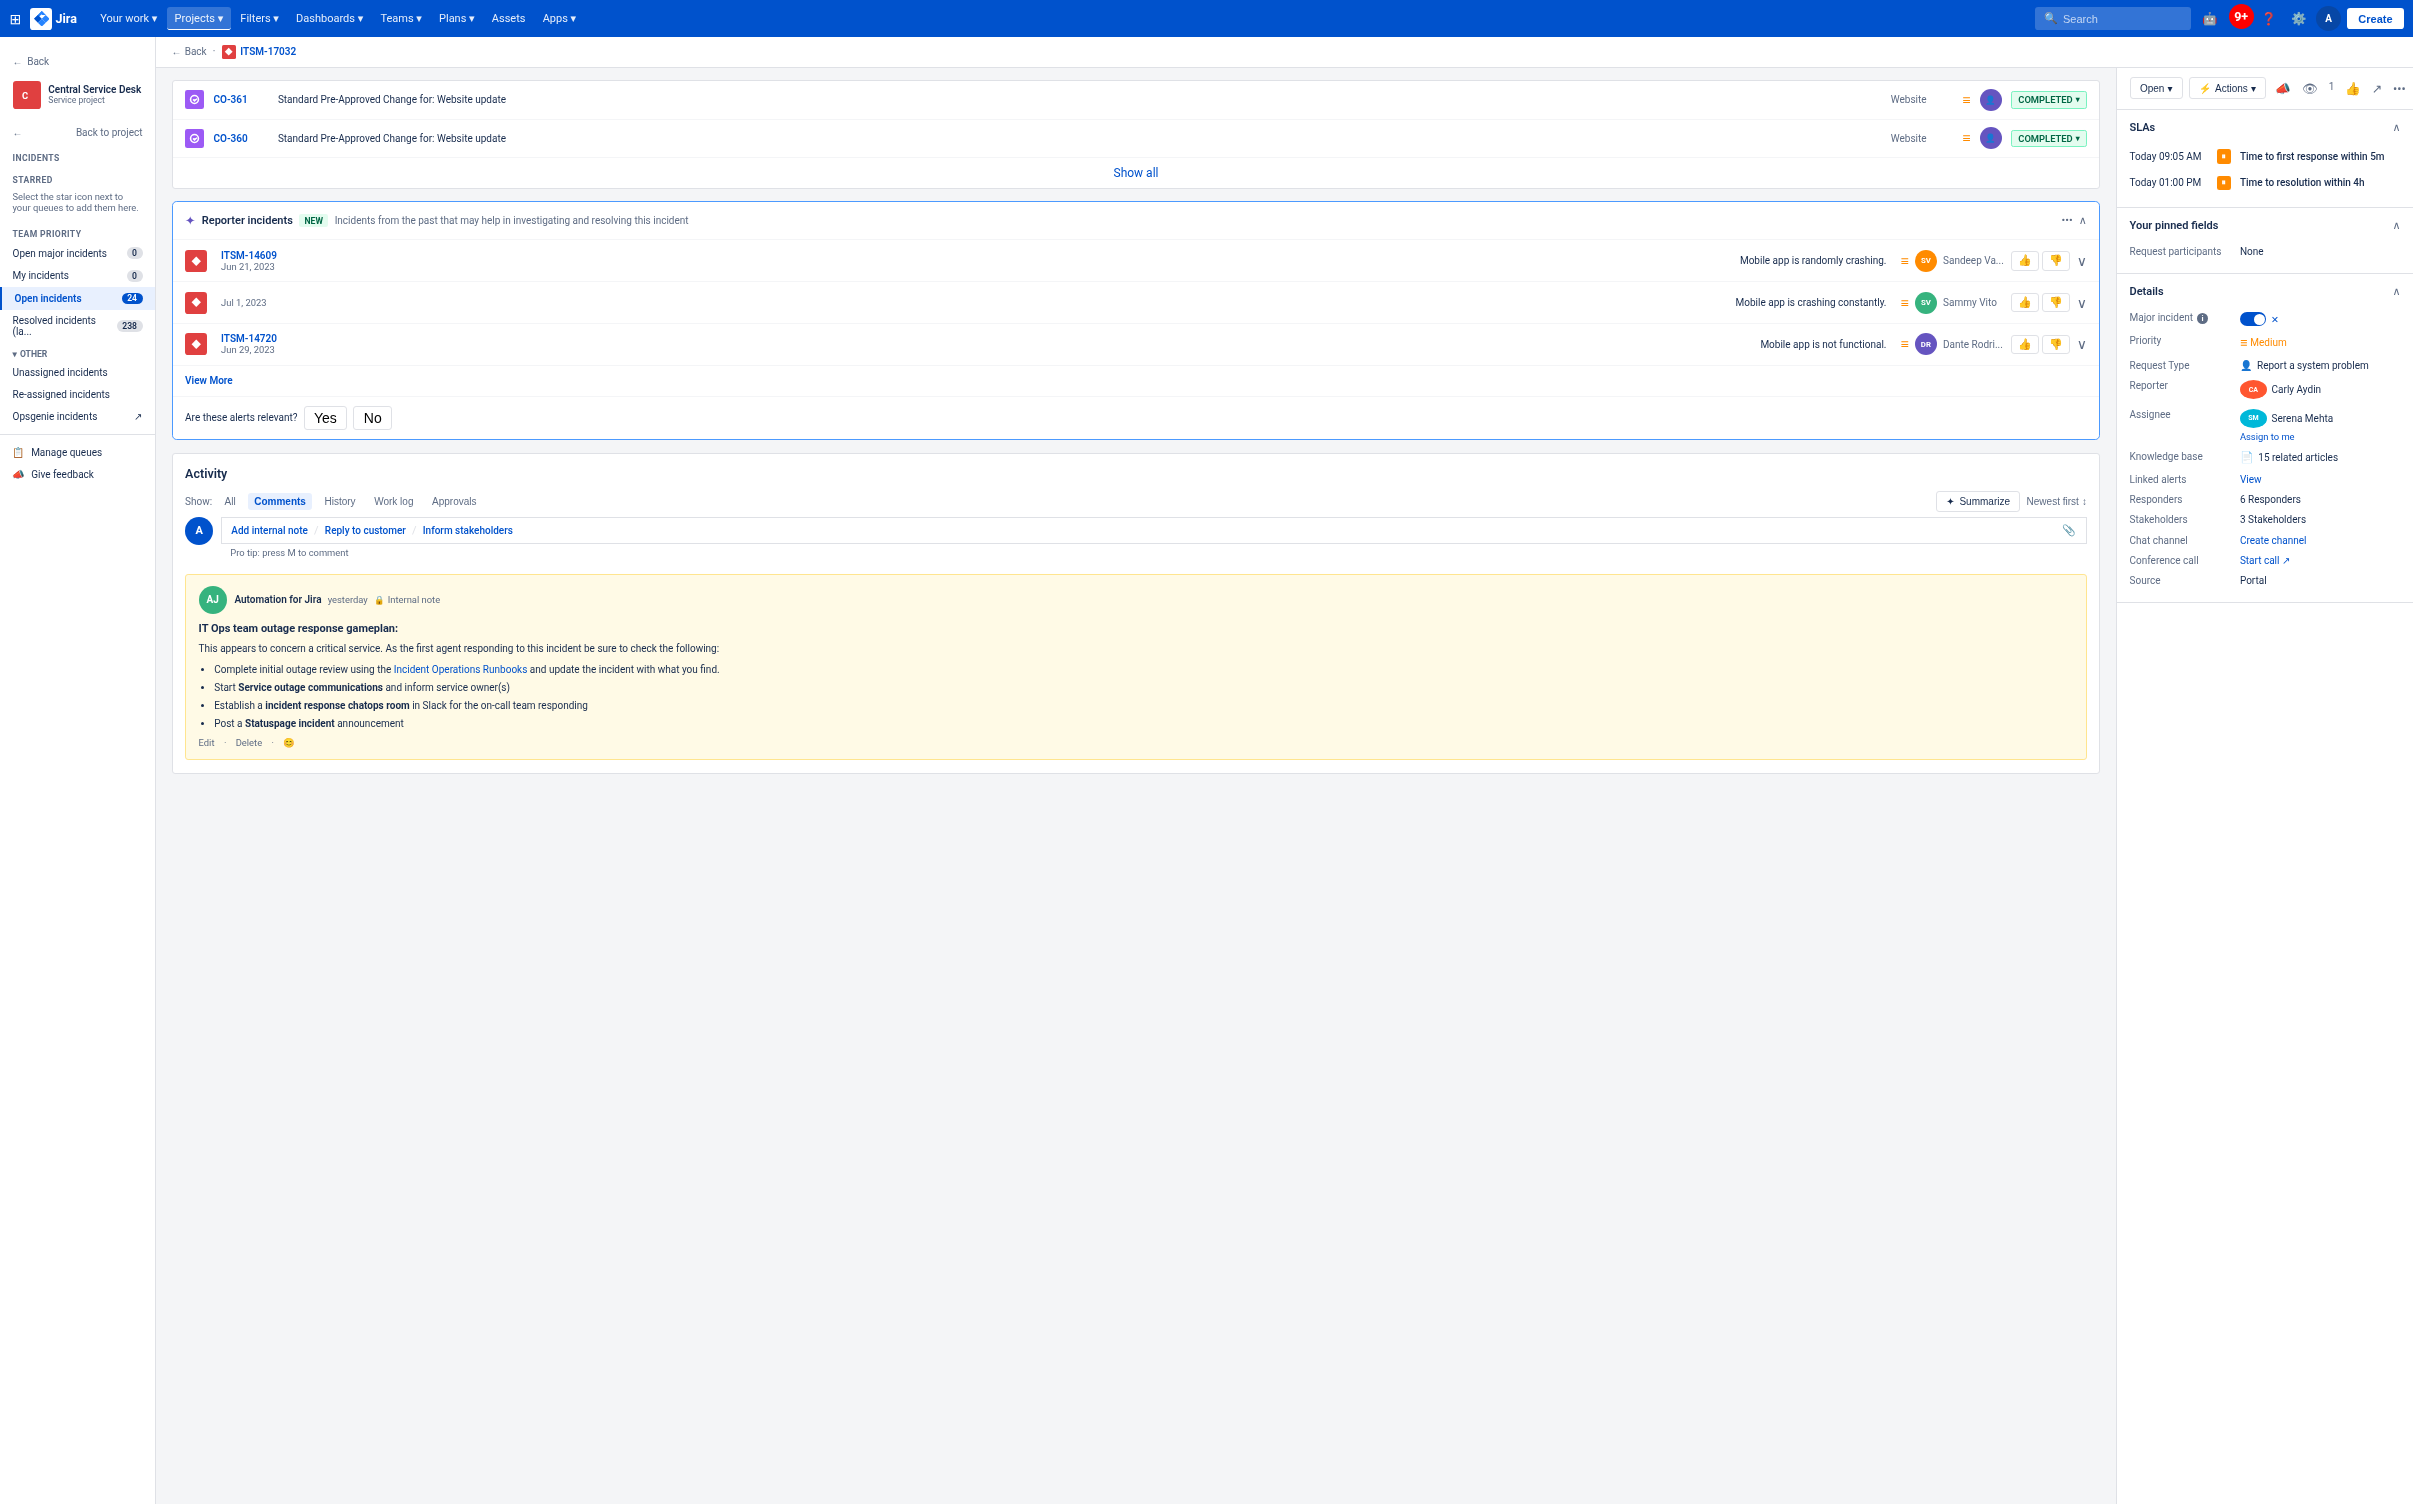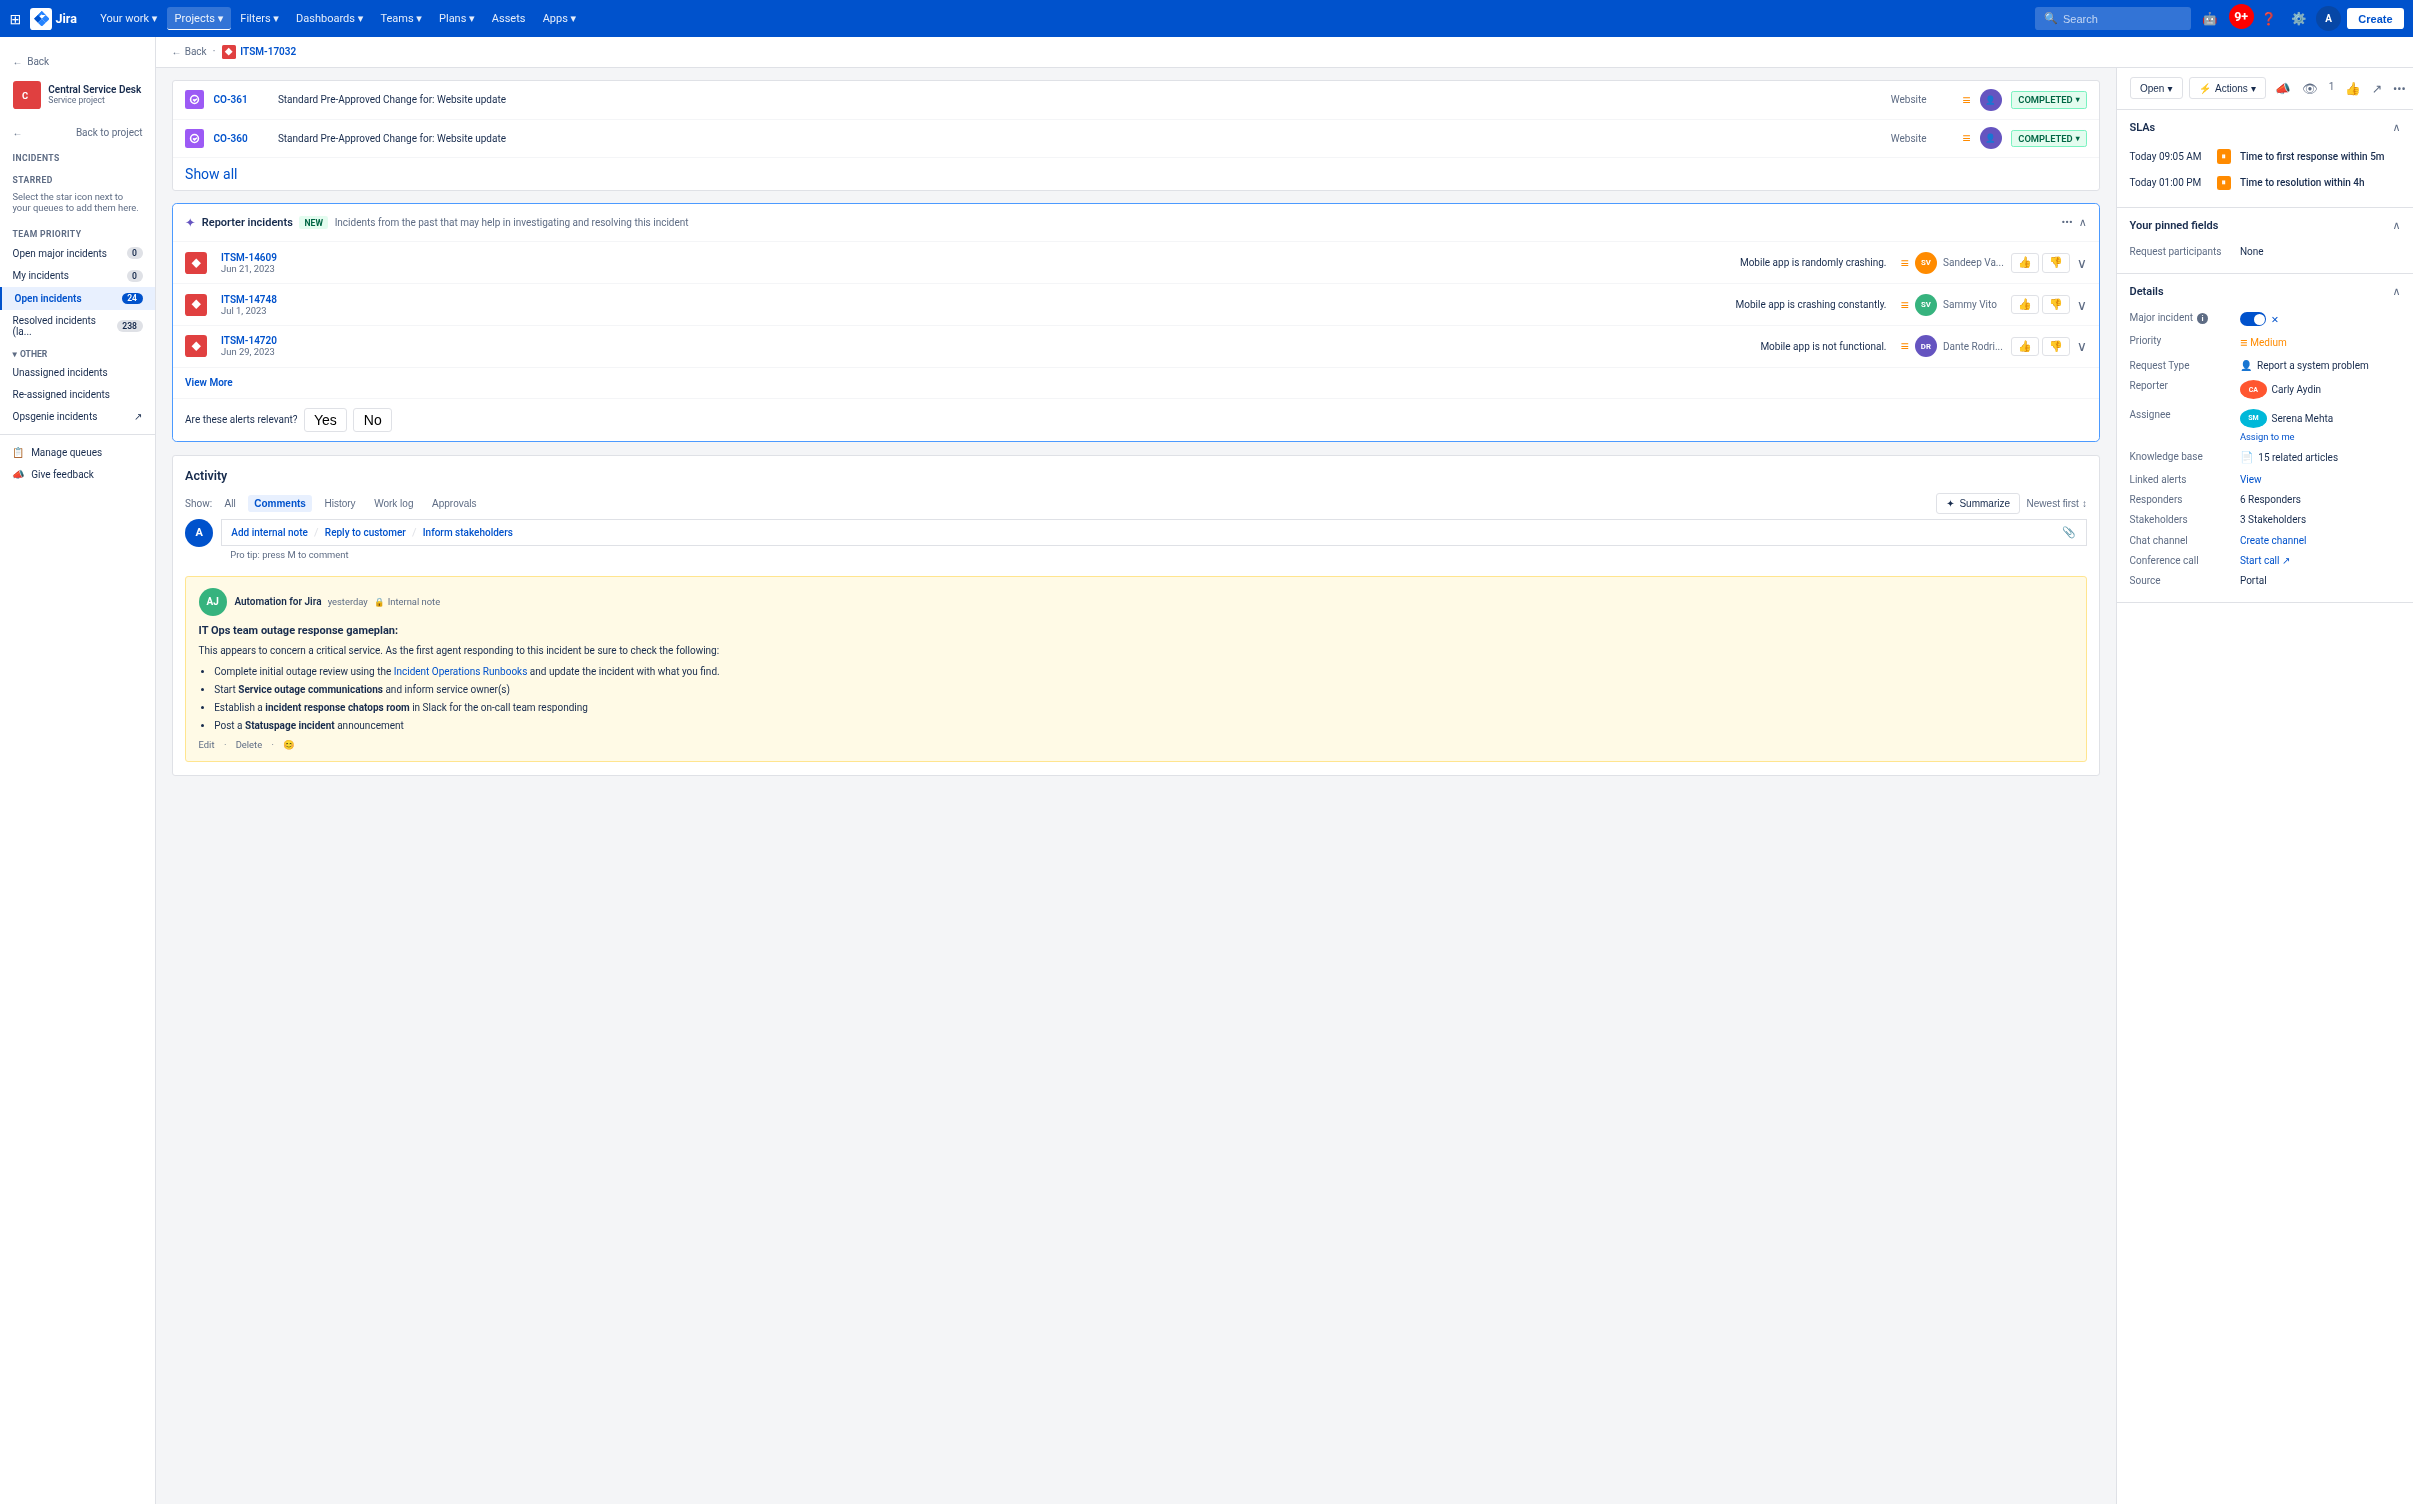--- a/index.html
+++ b/index.html
@@ -65,21 +65,21 @@
     .change-table { background: white; border: 0.8px solid #dfe1e6; border-radius: 3.1px; margin-bottom: 12.5px; }
     .change-row { display: flex; align-items: center; padding: 7.8px 12.5px; border-bottom: 0.8px solid #f4f5f7; gap: 9.4px; }
     .change-row:last-child { border-bottom: none; }
     .change-type-icon { width: 19px; height: 19px; background: #9c5af5; border-radius: 2.3px; display: flex; align-items: center; justify-content: center; color: white; font-size: 8.6px; font-weight: bold; flex-shrink: 0; }
     .change-key { color: #0052cc; font-size: 10px; cursor: pointer; font-weight: 600; min-width: 55px; }
     .change-title { flex: 1; font-size: 10px; color: #172b4d; }
     .change-category { color: #5e6c84; font-size: 10px; min-width: 62px; }
     .change-avatar { width: 22px; height: 22px; border-radius: 50%; background: #ddd; overflow: hidden; display: flex; align-items: center; justify-content: center; font-size: 8.6px; font-weight: 600; color: #5e6c84; }
     .status-badge { display: flex; align-items: center; gap: 3.1px; background: #e3fcef; color: #006644; border: 0.8px solid #79f2c0; border-radius: 2.3px; padding: 2.3px 6.2px; font-size: 9.4px; font-weight: 600; cursor: pointer; }
     .status-badge .chevron { font-size: 7.8px; }
-    .show-all { padding: 7.8px 12.5px; color: #0052cc; font-size: 14px; cursor: pointer; }
+    .show-all { padding: 7.8px 12.5px; color: #0052cc; font-size: 12px; cursor: pointer; text-align: center; }
 
     
     .similar-incidents-panel { border: 1.6px solid #4c9aff; border-radius: 4.7px; background: white; padding: 0; margin-bottom: 12.5px; }
     .si-header { display: flex; align-items: center; padding: 11px 12.5px; border-bottom: 0.8px solid #f4f5f7; gap: 6.2px; }
     .si-header .ai-icon { color: #6554c0; font-size: 12.5px; }
     .si-header .si-title { font-weight: 600; font-size: 11px; color: #172b4d; }
     .si-header .new-badge { background: #e3fcef; color: #006644; border-radius: 2.3px; padding: 1.6px 5.5px; font-size: 8.6px; font-weight: 700; }
     .si-header .si-desc { color: #5e6c84; font-size: 10px; flex: 1; }
     .si-header .si-actions { display: flex; gap: 6.2px; margin-left: auto; }
     .si-header .si-actions span { cursor: pointer; color: #5e6c84; }
@@ -386,21 +386,20 @@
             </div>
           </div>
 
           <div class="si-row">
             <div class="si-priority-icon">
               <svg width="12.5" height="12.5" viewBox="0 0 16 16" fill="white">
                   <path d="M8 2L14 8L8 14L2 8Z"></path>
                 </svg>
             </div>
             <div class="si-info">
-              <div class="si-key">ITSM-14748</div>
               <div class="si-date">Jul 1, 2023</div>
             </div>
             <span class="si-title-text">Mobile app is crashing constantly.</span>
             <div class="si-row-actions">
               <span style="color:#ff8b00;font-size:14px;">≡</span>
               <div class="avatar" style="background:#36b37e;color:white;font-size:7.8px;font-weight:bold;">SV</div>
               <span class="name">Sammy Vito</span>
               <div class="thumbs">
                 <button>👍</button>
                 <button>👎</button>

